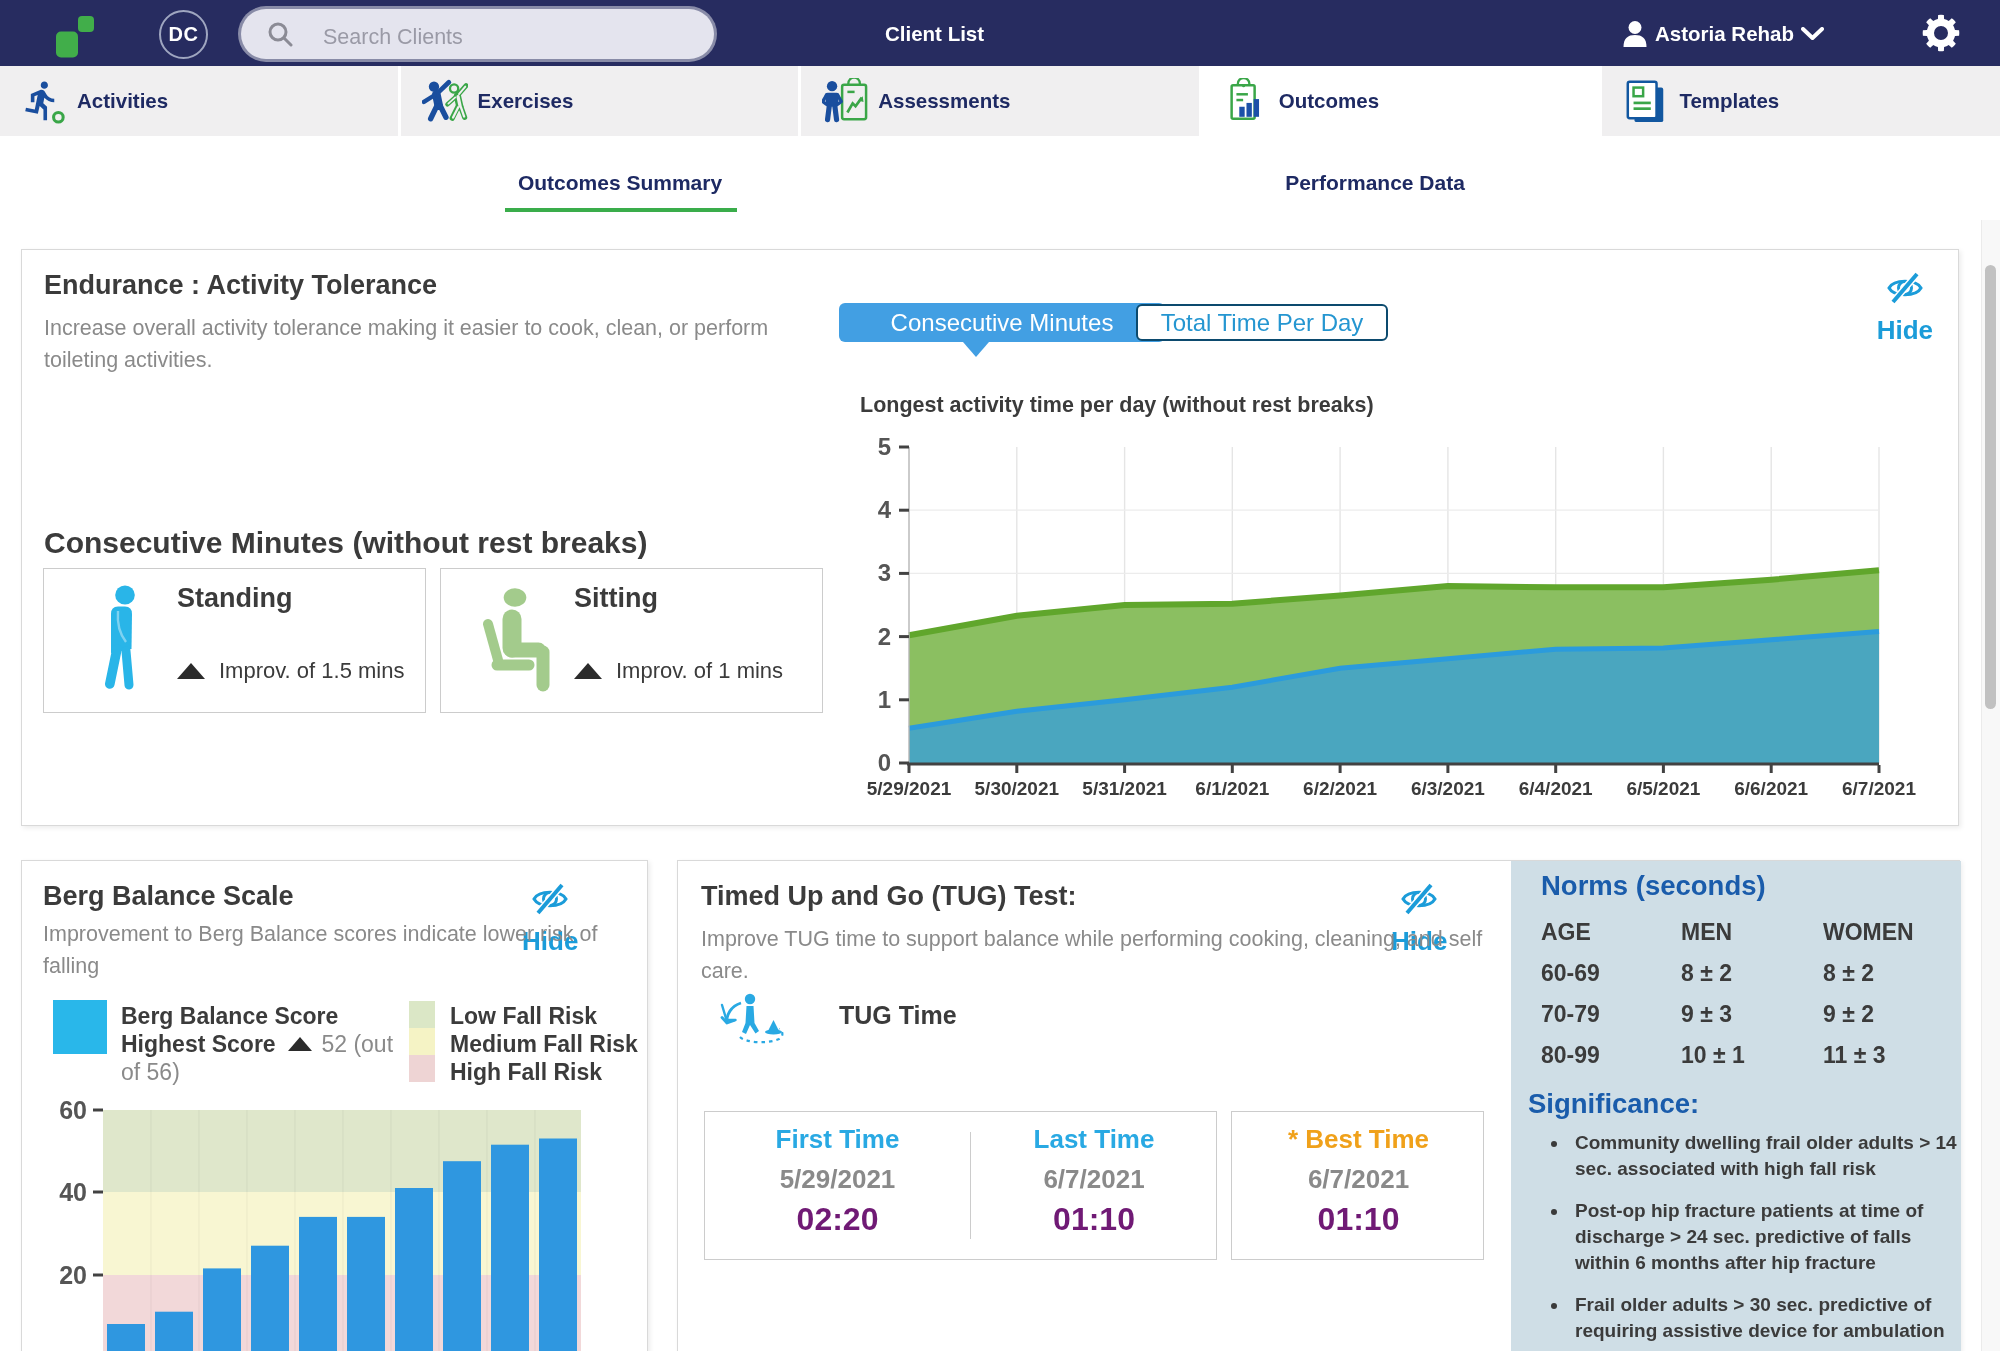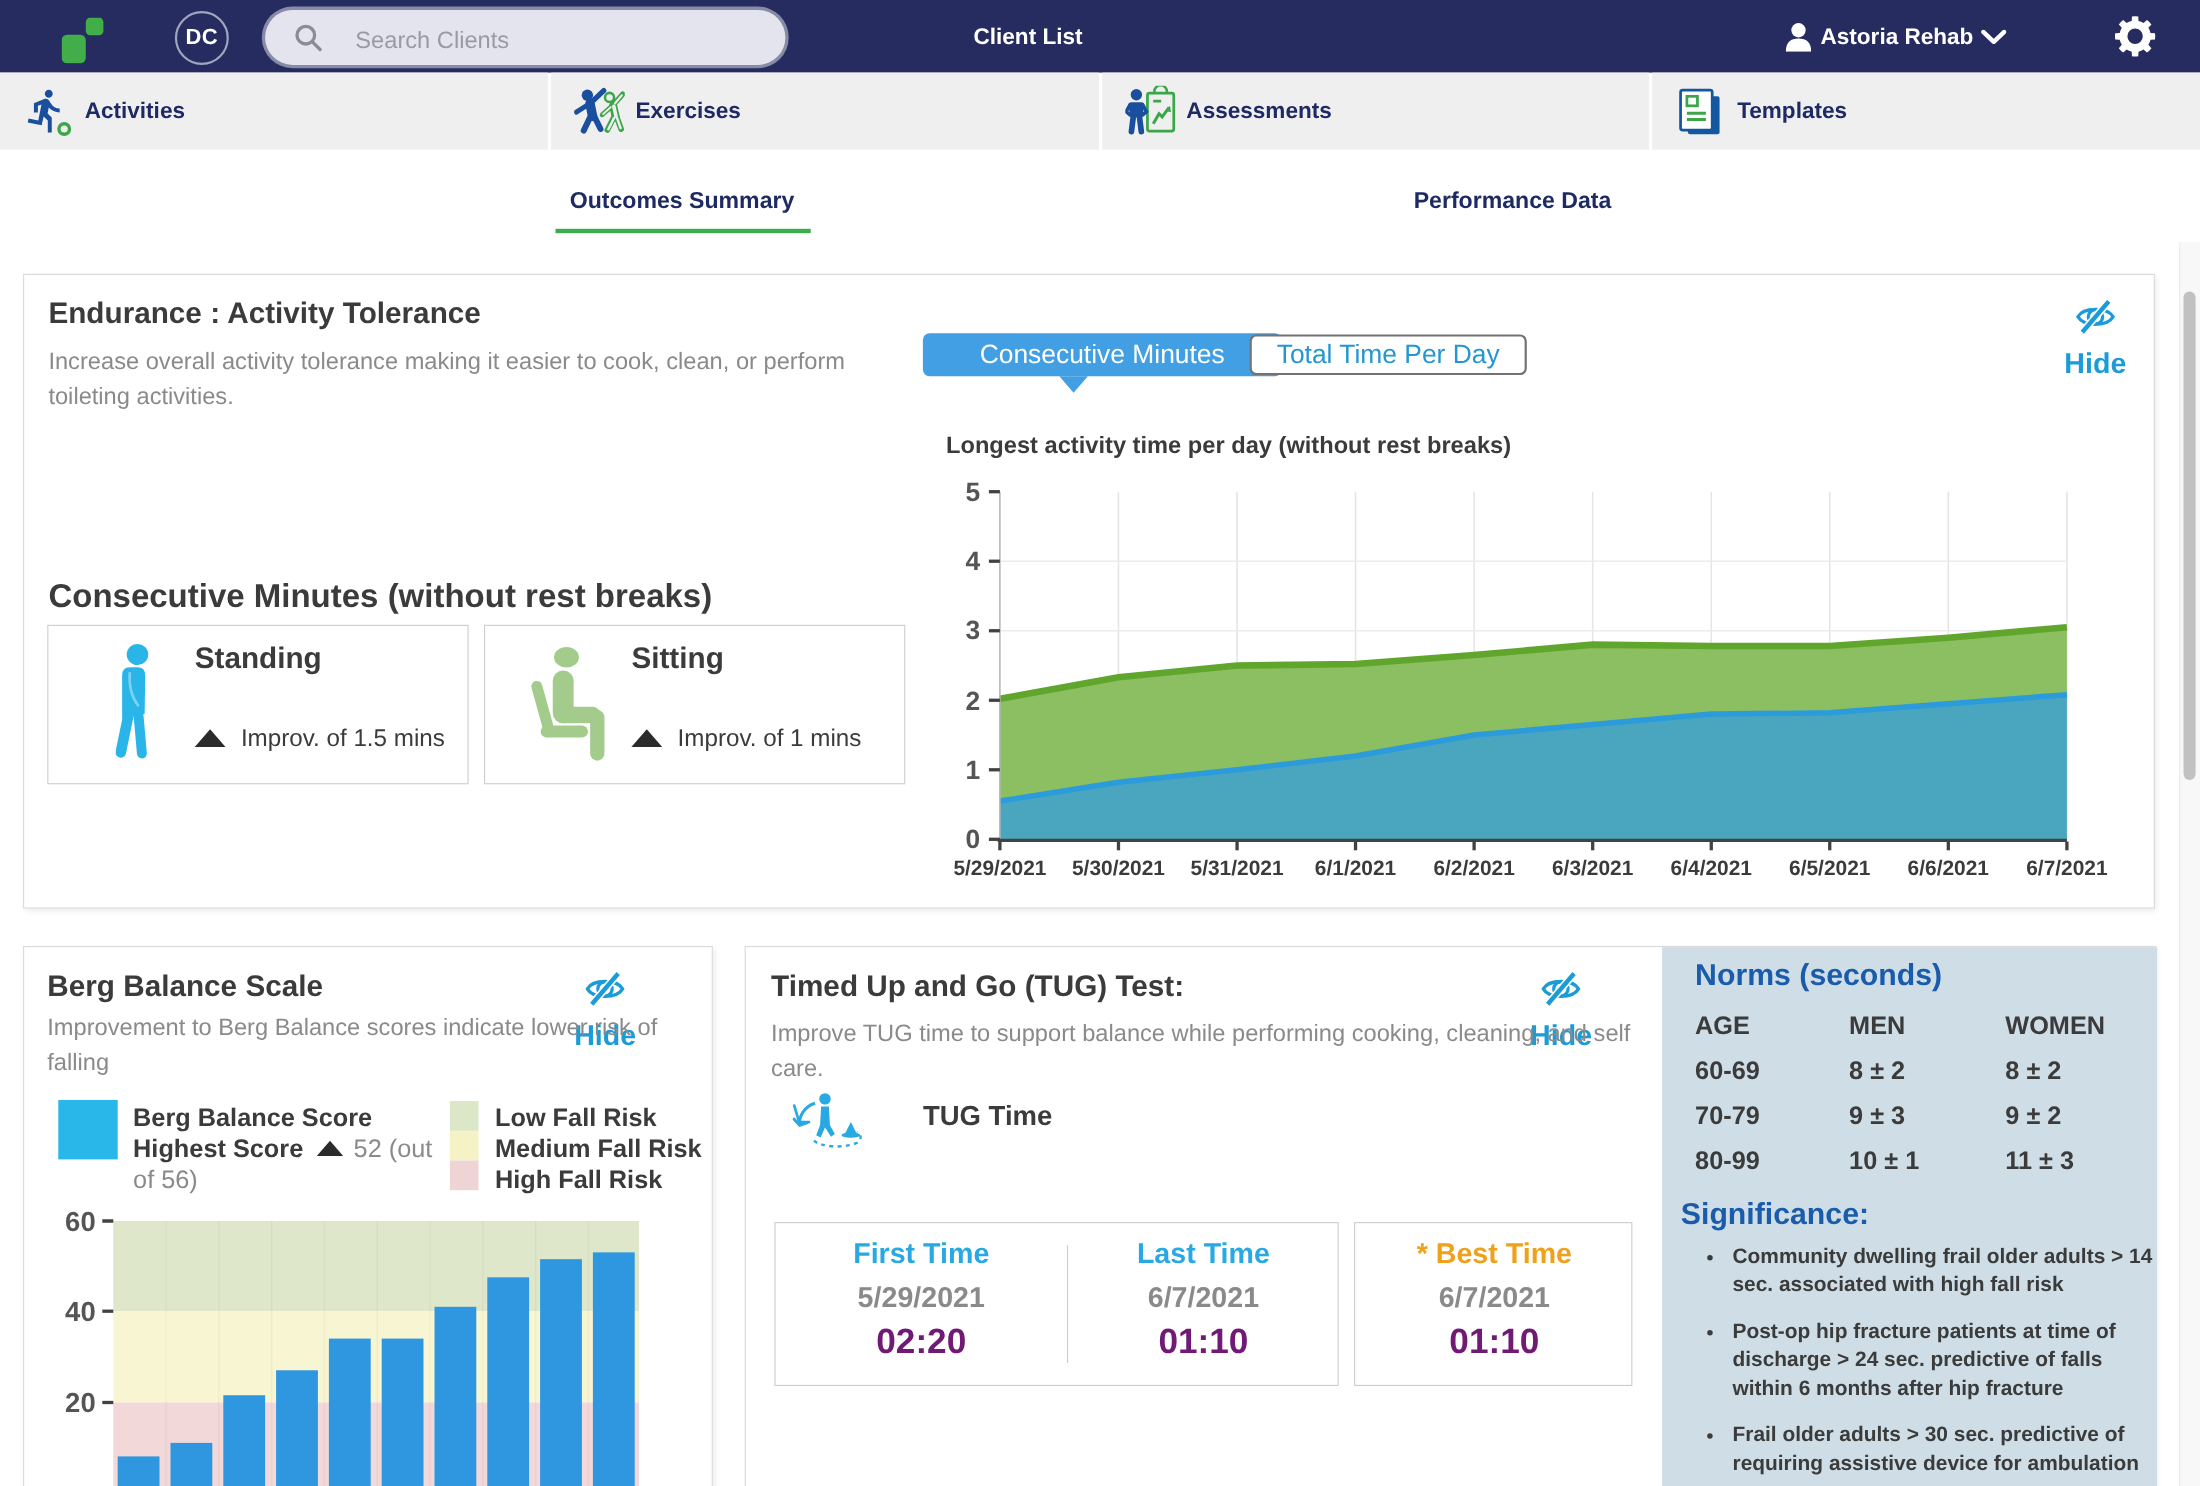--- a/index.html
+++ b/index.html
@@ -47,21 +47,21 @@
 .cm-box .bt { position:absolute; left:133px; top:14px; font-size:27px; font-weight:700; color:#3b3b3b; }
 .cm-box .imp { position:absolute; left:133px; top:89px; font-size:22px; color:#3b3b3b;
   display:flex; align-items:center; gap:14px; }
 .tri-up { width:0; height:0; border-left:14px solid transparent; border-right:14px solid transparent;
   border-bottom:16px solid #2b2b2b; }
 .toggle-on { position:absolute; left:817px; top:53px; width:326px; height:39px; background:#429fe3;
   border-radius:6px; color:#fff; font-size:24px; display:flex; align-items:center; justify-content:center; }
 .toggle-ptr { position:absolute; left:941px; top:92px; width:0; height:0;
   border-left:13px solid transparent; border-right:13px solid transparent; border-top:15px solid #429fe3; }
 .toggle-off { position:absolute; left:1114px; top:54px; width:252px; height:37px; background:#fff;
-  border:2px solid #737373; border-radius:6px; color:#2596d1; font-size:24px;
+  border:2px solid #0c4a6e; border-radius:6px; color:#2596d1; font-size:24px;
   display:flex; align-items:center; justify-content:center; }
 .chart-title { position:absolute; left:838px; top:143px; font-size:21.5px; font-weight:700; color:#3b3b3b; }
 
 .berg-title { position:absolute; left:21px; top:20px; }
 .berg-desc { position:absolute; left:21px; top:57px; width:540px; }
 .lg-bluesq { position:absolute; left:31px; top:139px; width:54px; height:54px; background:#29b7ea; }
 .lg-text { position:absolute; left:99px; top:141px; width:320px; font-size:23px; line-height:28px;
   font-weight:700; color:#3b3b3b; white-space:nowrap; }
 .lg-text .gray { color:#8a8a8a; font-weight:400; }
 .lg-tri { display:inline-block; width:0; height:0; border-left:12px solid transparent;
@@ -175,20 +175,37 @@
     <g fill="none" stroke="#1a4e9e" stroke-width="3.4" stroke-linejoin="round" stroke-linecap="round">
       <path d="M4.5,18 L0.8,24.5 L4.5,27.5"></path>
       <path d="M16.5,18 L20.2,24.5 L16.5,27.5"></path>
     </g>
     <g fill="none" stroke="#1a4e9e" stroke-linecap="round">
       <line x1="7.5" y1="30" x2="5.8" y2="43.5" stroke-width="5.4"></line>
       <line x1="13.5" y1="30" x2="15.2" y2="43.5" stroke-width="5.4"></line>
     </g>
   </svg>
       <div class="tlabel">Assessments</div>
+    </div>
+  <div class="tab active">
+      <svg class="ticon" viewBox="0 0 48 48">
+    <g fill="none" stroke="#3aa648" stroke-width="2.6">
+      <rect x="9" y="7.5" width="24" height="35" rx="1.5"></rect>
+      <path d="M15.5,7.5 L15.5,6 A6,6 0 0 1 27.5,6 L27.5,7.5" stroke-width="2.4"></path>
+      <line x1="14" y1="17" x2="26" y2="17"></line>
+      <line x1="14" y1="23" x2="21" y2="23"></line>
+    </g>
+    <circle cx="21.5" cy="8" r="1.6" fill="#3aa648"></circle>
+    <g fill="#1c50a8">
+      <rect x="17" y="30" width="5.6" height="10.5"></rect>
+      <rect x="24.5" y="26" width="5.6" height="14.5"></rect>
+      <rect x="32" y="22" width="5.6" height="18.5"></rect>
+    </g>
+  </svg>
+      <div class="tlabel">Outcomes</div>
     </div>
   <div class="tab">
       <svg class="ticon" viewBox="0 0 48 48">
     <rect x="12" y="10" width="30" height="36" rx="2" fill="#1257a0"></rect>
     <rect x="5" y="4" width="30" height="38" rx="2" fill="#fff" stroke="#1257a0" stroke-width="2.6"></rect>
     <rect x="11" y="10" width="10" height="9" fill="none" stroke="#3aa648" stroke-width="2.6"></rect>
     <line x1="11" y1="26" x2="29" y2="26" stroke="#3aa648" stroke-width="2.8"></line>
     <line x1="11" y1="32" x2="29" y2="32" stroke="#3aa648" stroke-width="2.8"></line>
   </svg>
       <div class="tlabel">Templates</div>

